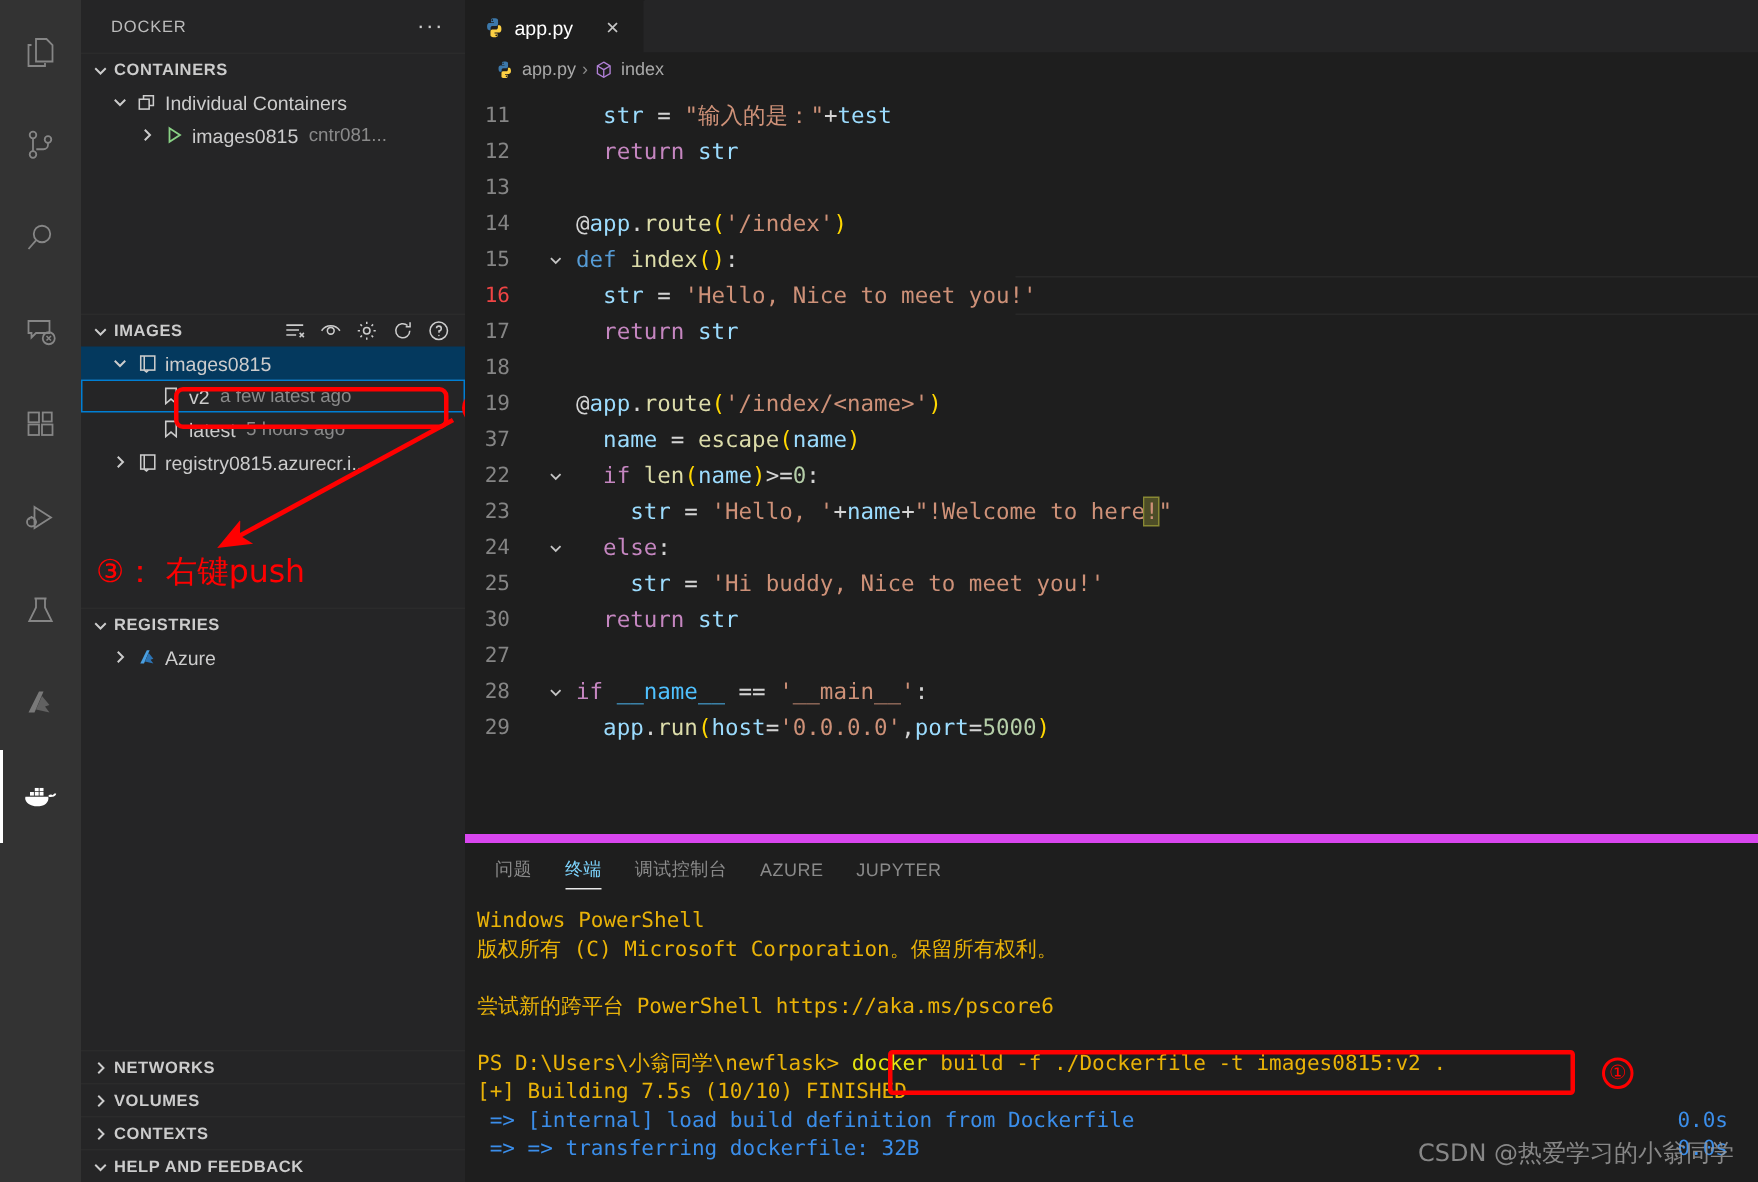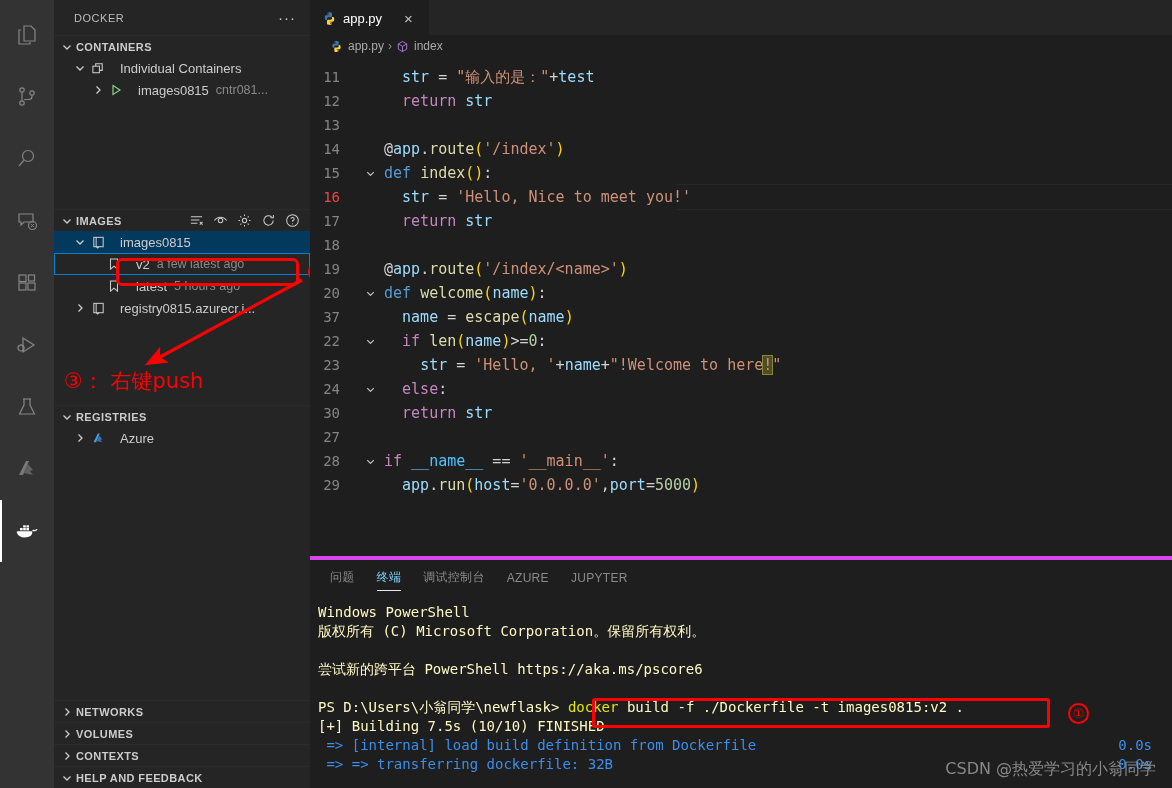--- a/index.html
+++ b/index.html
@@ -78,21 +78,21 @@
     height: 22px; display: flex; align-items: center;
     font-size: 13px; color: #cccccc;
     white-space: nowrap; position: relative;
   }
   .tree-row .twisty {
     width: 16px; flex: 0 0 16px;
     display: flex; align-items: center; justify-content: center;
     color: #cccccc;
   }
   .tree-row .ic { width: 20px; flex: 0 0 20px; display:flex; align-items:center; justify-content:center; }
-  .tree-row .lbl { margin-left: 12px; }
+  .tree-row .lbl { margin-left: 2px; }
   .tree-row .sub { color: #8a8a8a; margin-left: 7px; font-size: 12.5px; }
   .tree-row.selected { background: #04395e; }
   .tree-row.focused { outline: 1px solid #007fd4; outline-offset: -1px; }
 
   #containers-body { height: 152px; position: relative; }
   #images-body { position: relative; height: 174px; }
 
   .sidebar-spacer { flex: 1 1 auto; }
 
   
@@ -189,21 +189,21 @@
   .t-num  { color: #b5cea8; }
   .t-op   { color: #d4d4d4; }
   .t-par1 { color: #ffd700; }
   .t-cls  { color: #4fc1ff; }
   .hl-brk { background: #4d4d27; outline: 1px solid #888833; }
 
   
   #panel {
     height: 232px; flex: 0 0 232px;
     background: #1e1e1e;
-    border-top: 4px solid #d946ef;
+    border-top: 6px solid #d946ef;
     display: flex; flex-direction: column;
     position: relative; overflow: hidden;
   }
   #panel-tabs {
     height: 35px; flex: 0 0 35px;
     display: flex; align-items: center;
     padding-left: 20px; gap: 22px;
   }
   .panel-tab {
     font-size: 12px; color: #8a8a8a;
@@ -215,21 +215,21 @@
     content: ""; position: absolute; left: 0; right: 0; bottom: 4px;
     height: 1px; background: #e7e7e7;
   }
   #terminal {
     flex: 1 1 auto; padding: 8px 0 0 8px;
     font-family: "DejaVu Sans Mono", monospace;
     font-size: 14px; line-height: 19px;
     color: #cccccc; overflow: hidden;
   }
   .term-line { white-space: pre; }
-  .tc-white { color: #fef9c3; }
+  .tc-white { color: #eab308; }
   .tc-blue  { color: #3b8eea; }
   .tc-yellow{ color: #e5e510; }
 
   #ann-box-cmd {
     position: absolute; left: 282px; top: 138px;
     width: 458px; height: 30px;
     border: 3px solid #ff0000; border-radius: 3px;
     pointer-events: none;
   }
   #ann-circle-1 {
@@ -601,36 +601,34 @@
           </svg></span><span class="txt"><span class="t-kw">def </span><span class="t-fn">index</span><span class="t-par1">()</span><span class="t-op">:</span></span></div>
 
     <div class="code-line active"><span class="ln">16</span><span class="fold"></span><span class="txt"><span class="guide">  </span><span class="t-var">str</span><span class="t-op"> = </span><span class="t-str">'Hello, Nice to meet you!'</span></span></div>
 
     <div class="code-line"><span class="ln">17</span><span class="fold"></span><span class="txt"><span class="guide">  </span><span class="t-kw2">return</span><span class="t-op"> </span><span class="t-var">str</span></span></div>
 
     <div class="code-line"><span class="ln">18</span><span class="fold"></span><span class="txt"></span></div>
 
     <div class="code-line"><span class="ln">19</span><span class="fold"></span><span class="txt"><span class="t-op">@</span><span class="t-var">app</span><span class="t-op">.</span><span class="t-fn">route</span><span class="t-par1">(</span><span class="t-str">'/index/&lt;name&gt;'</span><span class="t-par1">)</span></span></div>
 
-    <div class="code-line"><span class="ln">20</span><span class="fold"><svg width="11" height="11" viewBox="0 0 12 12" fill="none" stroke="currentColor" stroke-width="1.3">
-            <path d="M2.5 4.5L6 8l3.5-3.5"></path>
-          </svg></span><span class="txt"><span class="t-kw">def </span><span class="t-fn">welcome</span><span class="t-par1">(</span><span class="t-var">name</span><span class="t-par1">)</span><span class="t-op">:</span></span></div>
 
     <div class="code-line"><span class="ln">37</span><span class="fold"></span><span class="txt"><span class="guide">  </span><span class="t-var">name</span><span class="t-op"> = </span><span class="t-fn">escape</span><span class="t-par1">(</span><span class="t-var">name</span><span class="t-par1">)</span></span></div>
 
     <div class="code-line"><span class="ln">22</span><span class="fold"><svg width="11" height="11" viewBox="0 0 12 12" fill="none" stroke="currentColor" stroke-width="1.3">
             <path d="M2.5 4.5L6 8l3.5-3.5"></path>
           </svg></span><span class="txt"><span class="guide">  </span><span class="t-kw2">if </span><span class="t-fn">len</span><span class="t-par1">(</span><span class="t-var">name</span><span class="t-par1">)</span><span class="t-op">&gt;=</span><span class="t-num">0</span><span class="t-op">:</span></span></div>
 
     <div class="code-line"><span class="ln">23</span><span class="fold"></span><span class="txt"><span class="guide">    </span><span class="t-var">str</span><span class="t-op"> = </span><span class="t-str">'Hello, '</span><span class="t-op">+</span><span class="t-var">name</span><span class="t-op">+</span><span class="t-str">"!Welcome to here</span><span class="t-str hl-brk">!</span><span class="t-str">"</span></span></div>
 
     <div class="code-line"><span class="ln">24</span><span class="fold"><svg width="11" height="11" viewBox="0 0 12 12" fill="none" stroke="currentColor" stroke-width="1.3">
             <path d="M2.5 4.5L6 8l3.5-3.5"></path>
           </svg></span><span class="txt"><span class="guide">  </span><span class="t-kw2">else</span><span class="t-op">:</span></span></div>
 
+    <div class="code-line"><span class="ln">25</span><span class="fold"></span><span class="txt"><span class="guide">    </span><span class="t-var">str</span><span class="t-op"> = </span><span class="t-str">'Hi buddy, Nice to meet you!'</span></span></div>
 
     <div class="code-line"><span class="ln">30</span><span class="fold"></span><span class="txt"><span class="guide">  </span><span class="t-kw2">return</span><span class="t-op"> </span><span class="t-var">str</span></span></div>
 
     <div class="code-line"><span class="ln">27</span><span class="fold"></span><span class="txt"></span></div>
 
     <div class="code-line"><span class="ln">28</span><span class="fold"><svg width="11" height="11" viewBox="0 0 12 12" fill="none" stroke="currentColor" stroke-width="1.3">
             <path d="M2.5 4.5L6 8l3.5-3.5"></path>
           </svg></span><span class="txt"><span class="t-kw2">if </span><span class="t-cls">__name__</span><span class="t-op"> == </span><span class="t-str">'__main__'</span><span class="t-op">:</span></span></div>
 
     <div class="code-line"><span class="ln">29</span><span class="fold"></span><span class="txt"><span class="guide">  </span><span class="t-var">app</span><span class="t-op">.</span><span class="t-fn">run</span><span class="t-par1">(</span><span class="t-var">host</span><span class="t-op">=</span><span class="t-str">'0.0.0.0'</span><span class="t-op">,</span><span class="t-var">port</span><span class="t-op">=</span><span class="t-num">5000</span><span class="t-par1">)</span></span></div>

